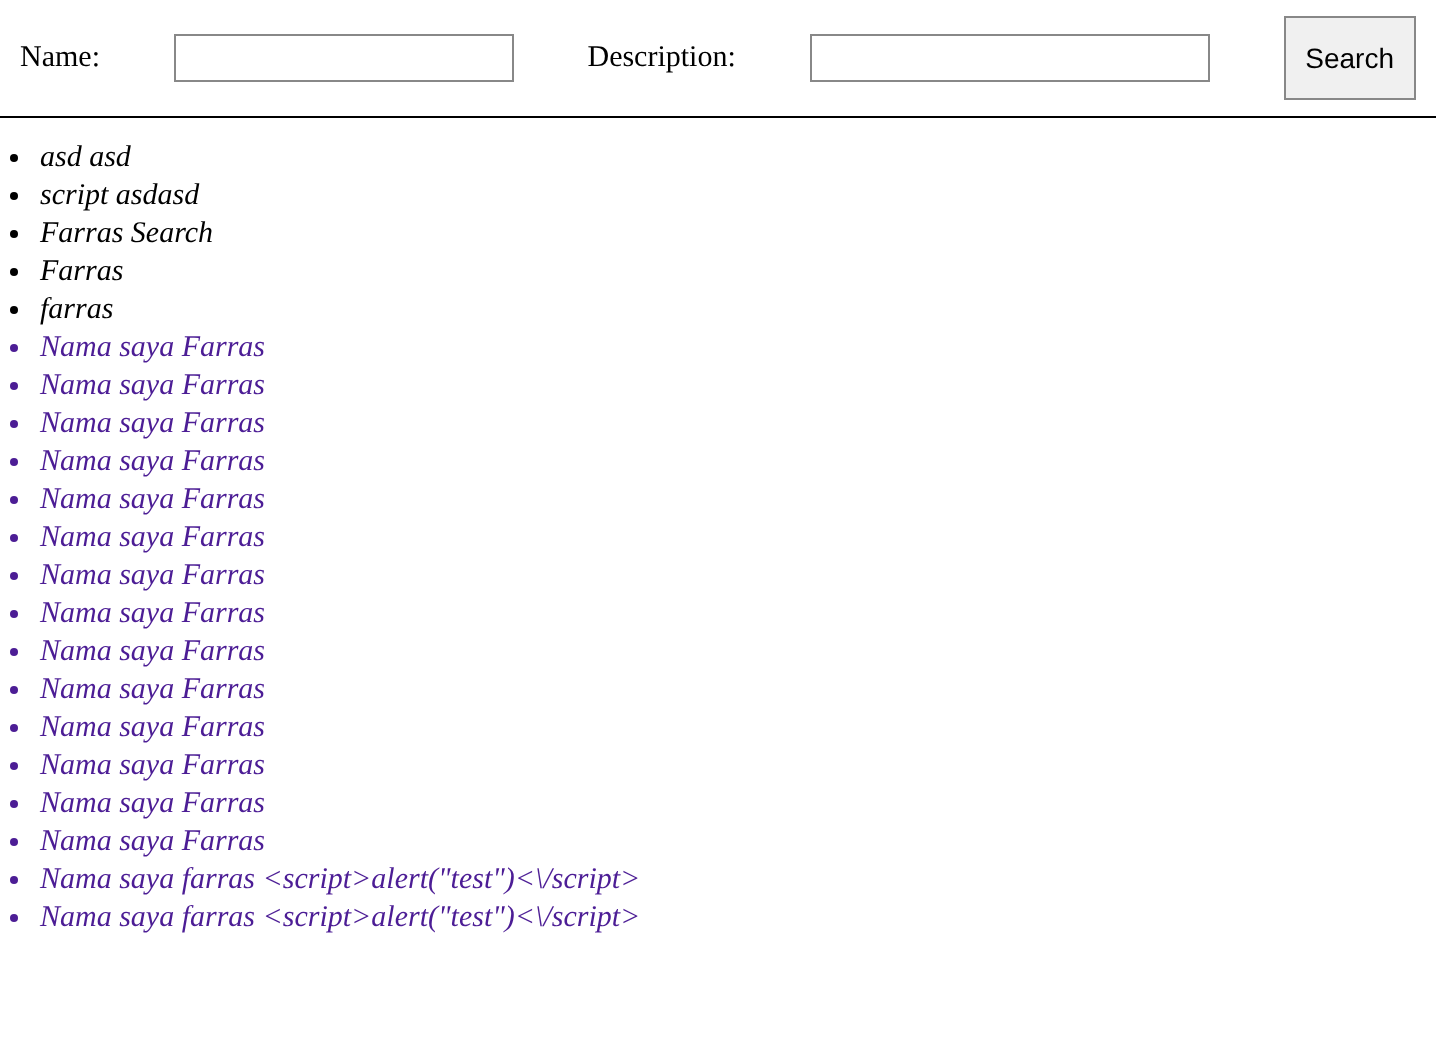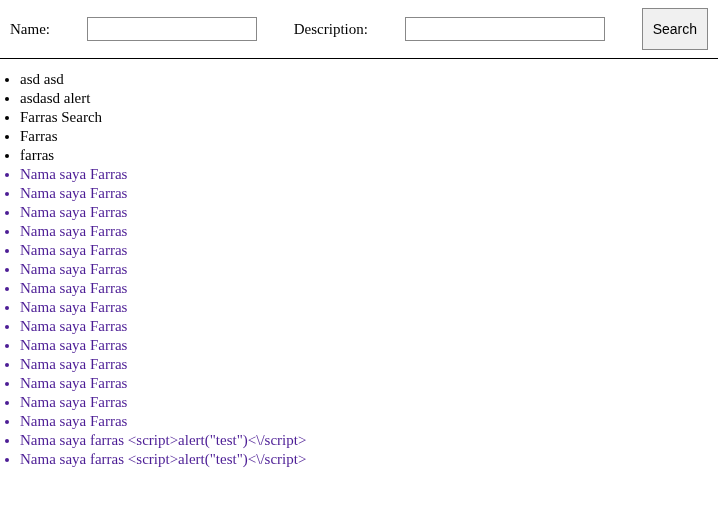--- a/index.html
+++ b/index.html
@@ -46,20 +46,21 @@
       cursor: pointer;
       height: 42px;
     }
     .result-list {
       padding: 10px 20px;
       list-style-type: disc;
     }
     .result-list li {
       margin: 2px 0;
       font-size: 15px;
+      font-style: italic;
     }
     .result-list li.black-item {
       color: #000;
     }
     .result-list li.red-item {
       color: #4c1d95;
     }
   </style>
 </head>
 <body>
@@ -67,21 +68,21 @@
 <div class="toolbar">
   <label>Name:</label>
   <input type="text" id="name-input" placeholder="" style="">
   <label>Description:</label>
   <input type="text" id="desc-input" placeholder="" style="">
   <button class="search-btn">Search</button>
 </div>
 
 <ul class="result-list" id="result-list">
 <li class="black-item">asd asd</li>
-    <li class="black-item">asdasd alert</li>
+    <li class="black-item">script asdasd</li>
     <li class="black-item">Farras Search</li>
     <li class="black-item">Farras</li>
     <li class="black-item">farras</li>
     <li class="red-item">Nama saya Farras</li>
     <li class="red-item">Nama saya Farras</li>
     <li class="red-item">Nama saya Farras</li>
     <li class="red-item">Nama saya Farras</li>
     <li class="red-item">Nama saya Farras</li>
     <li class="red-item">Nama saya Farras</li>
     <li class="red-item">Nama saya Farras</li>

